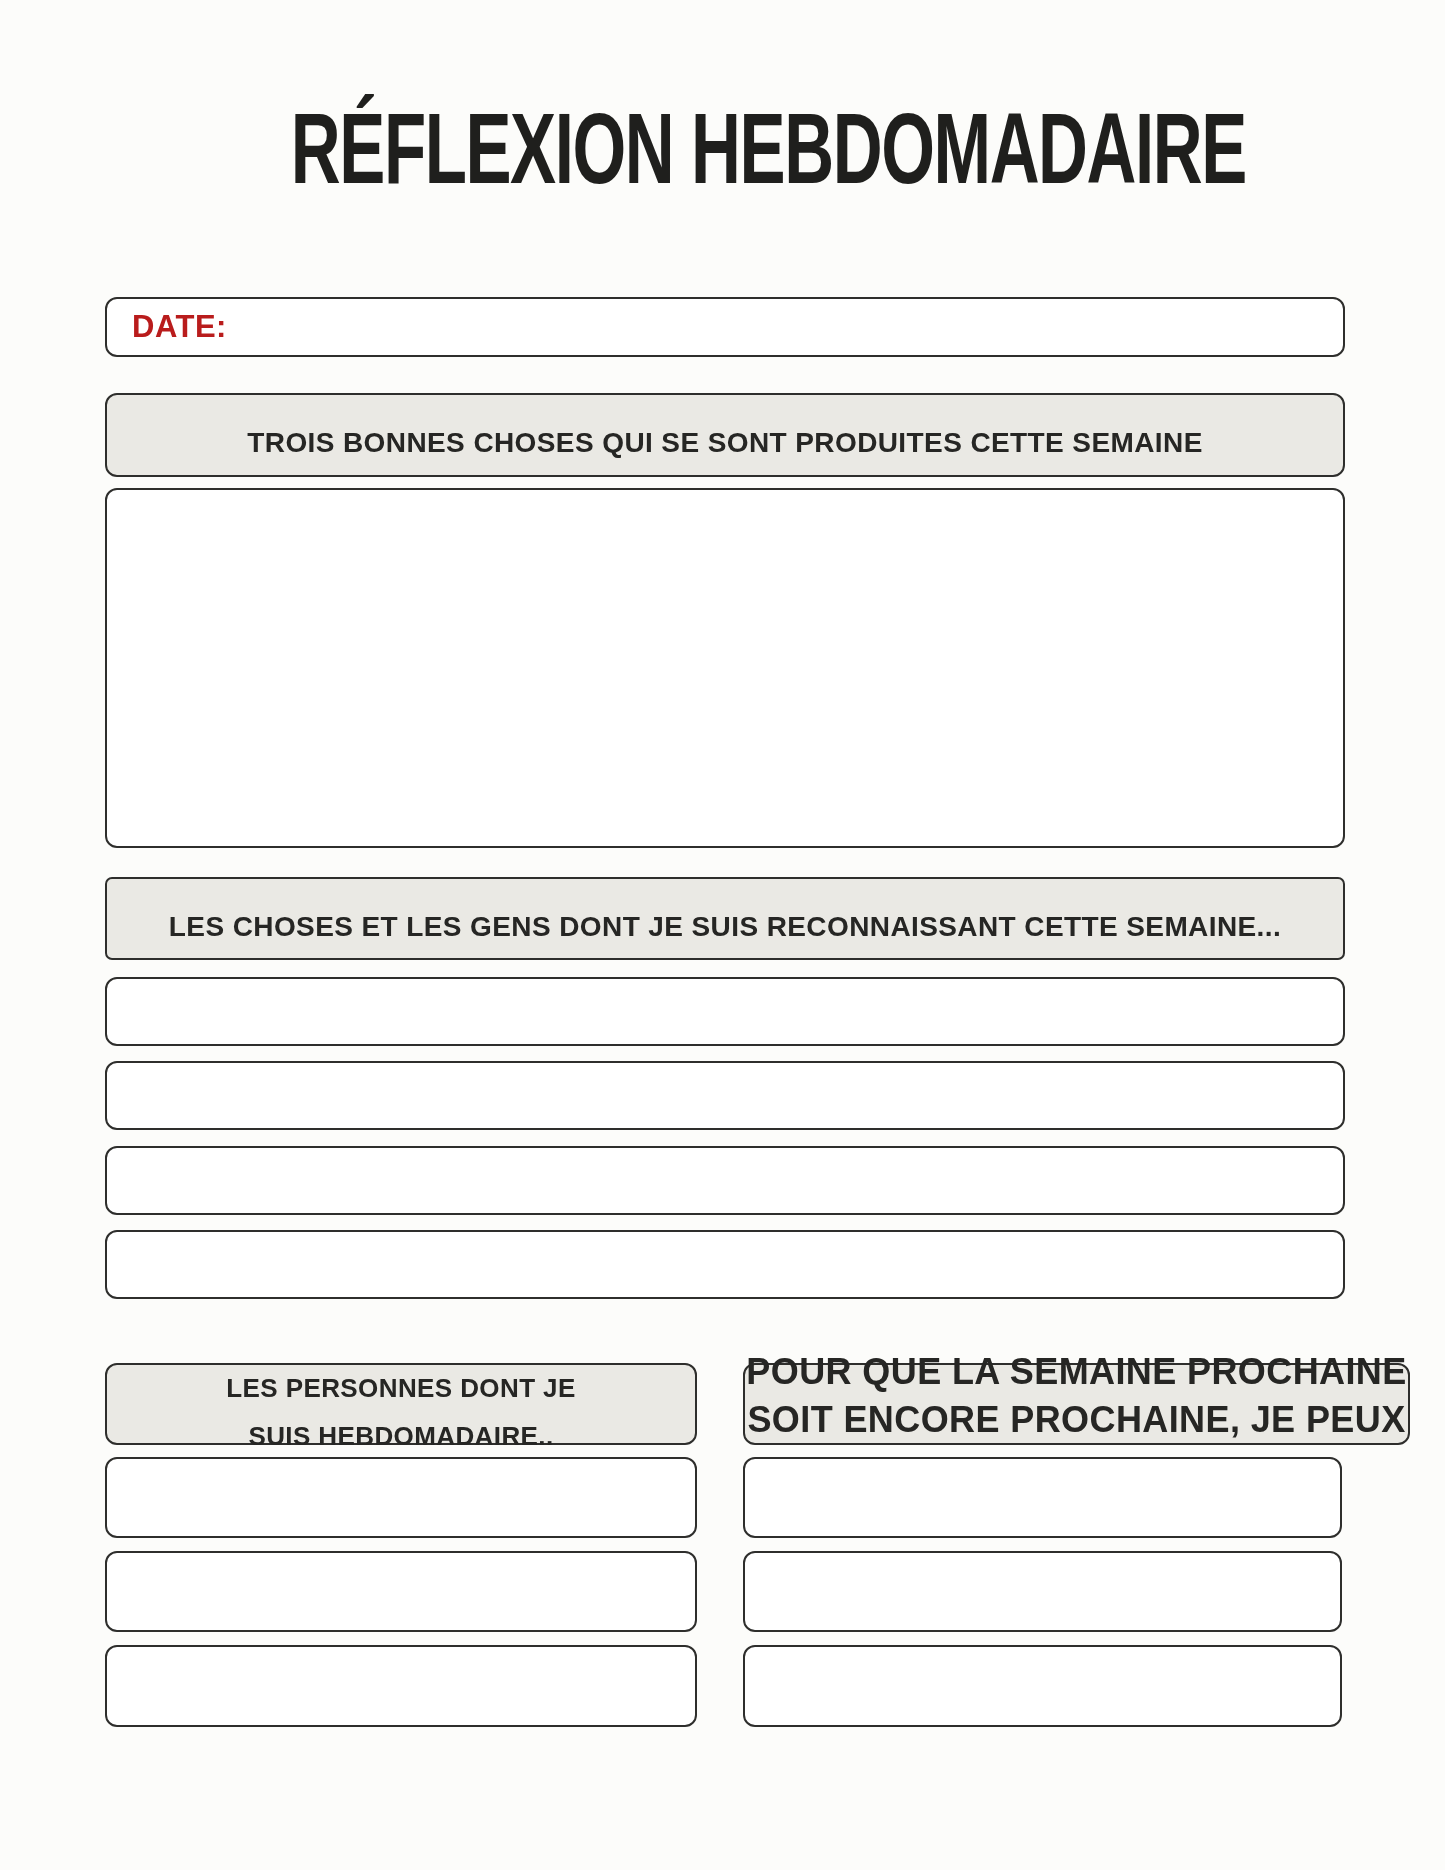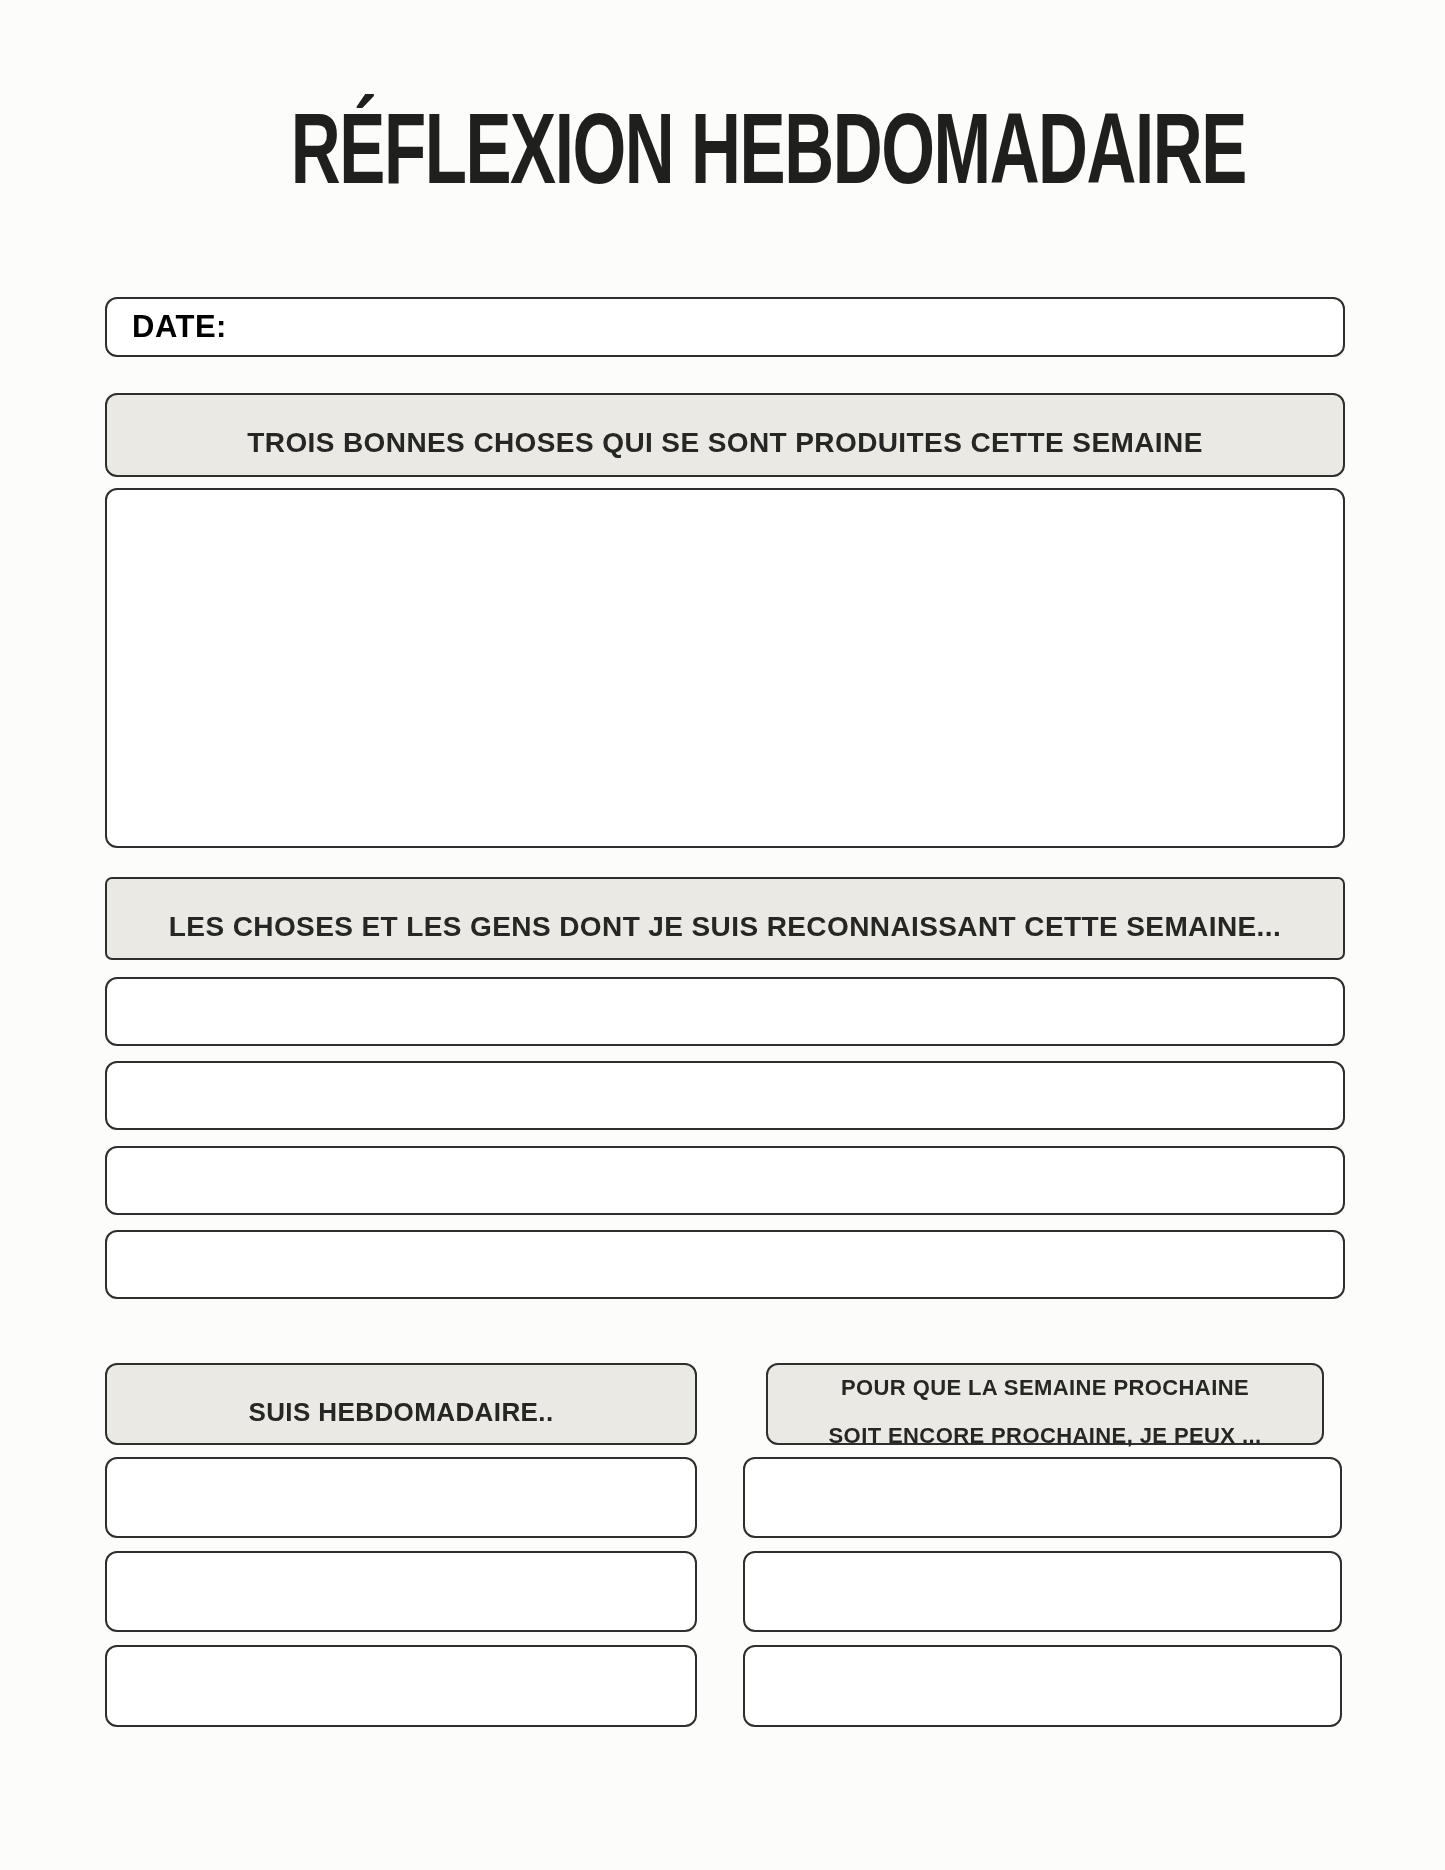--- a/index.html
+++ b/index.html
@@ -65,39 +65,39 @@
   .date-box {
     left: 105px; top: 297px; width: 1240px; height: 60px;
     display: flex;
     align-items: center;
     padding-left: 25px;
   }
   .date-label {
     font-weight: bold;
     font-size: 31px;
     letter-spacing: 0.5px;
-    color: #000000;
+    color: #b91c1c;
   }
   .date-value { flex: 1; height: 100%; }
 
   
   .hdr-good   { left: 105px; top: 393px; width: 1240px; height: 84px; }
   .good-area  { left: 105px; top: 488px; width: 1240px; height: 360px; }
 
   
   .hdr-grateful { left: 105px; top: 877px; width: 1240px; height: 83px; border-radius: 7px; }
   .gline { left: 105px; width: 1240px; height: 69px; }
   .gline-1 { top: 977px; }
   .gline-2 { top: 1061px; }
   .gline-3 { top: 1146px; }
   .gline-4 { top: 1230px; }
 
   
   .hdr-people   { left: 105px; top: 1363px; width: 592px; height: 82px; font-size: 26px; line-height: 32px; }
-  .hdr-nextweek { left: 766px; top: 1363px; width: 558px; height: 82px; font-size: 22px; line-height: 32px; }
+  .hdr-nextweek { left: 743px; top: 1363px; width: 667px; height: 82px; font-size: 36px; line-height: 32px; }
 
   .pline { left: 105px; width: 592px; height: 81px; }
   .nline { left: 743px; width: 599px; height: 81px; }
   .row-1 { top: 1457px; }
   .row-2 { top: 1551px; }
   .row-3 { top: 1645px; height: 82px; }
 </style>
 </head>
 <body>
 
@@ -119,20 +119,21 @@
 
   <div class="abs hdr hdr-grateful">
     <span>LES CHOSES ET LES GENS DONT JE SUIS RECONNAISSANT CETTE SEMAINE...</span>
   </div>
   <div class="abs box gline gline-1"></div>
   <div class="abs box gline gline-2"></div>
   <div class="abs box gline gline-3"></div>
   <div class="abs box gline gline-4"></div>
 
   <div class="abs hdr hdr-people">
+    <span>LES PERSONNES DONT JE</span>
     <span>SUIS HEBDOMADAIRE..</span>
   </div>
   <div class="abs box pline row-1"></div>
   <div class="abs box pline row-2"></div>
   <div class="abs box pline row-3"></div>
 
   <div class="abs hdr hdr-nextweek">
     <span>POUR QUE LA SEMAINE PROCHAINE</span>
     <span>SOIT ENCORE PROCHAINE, JE PEUX ...</span>
   </div>

